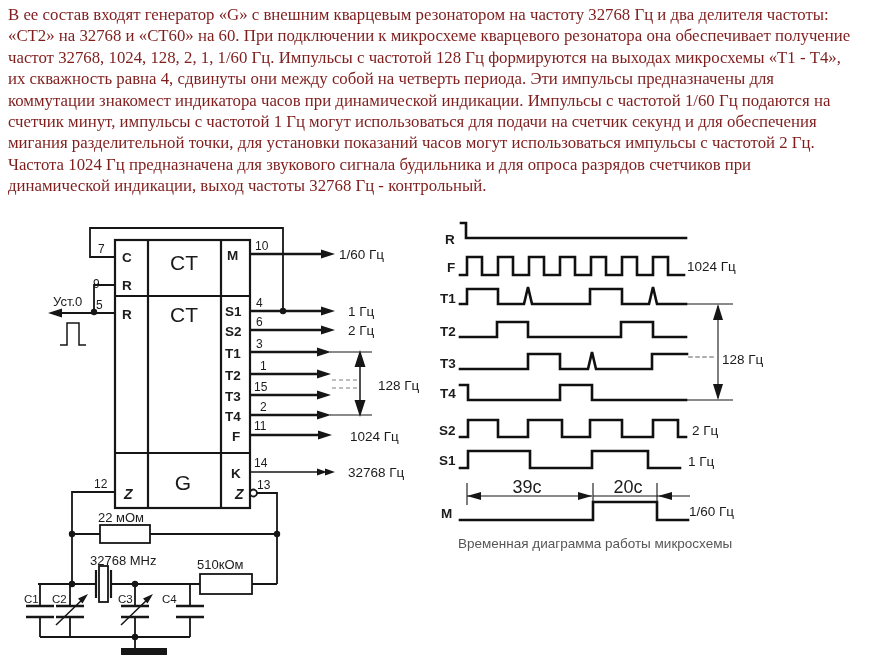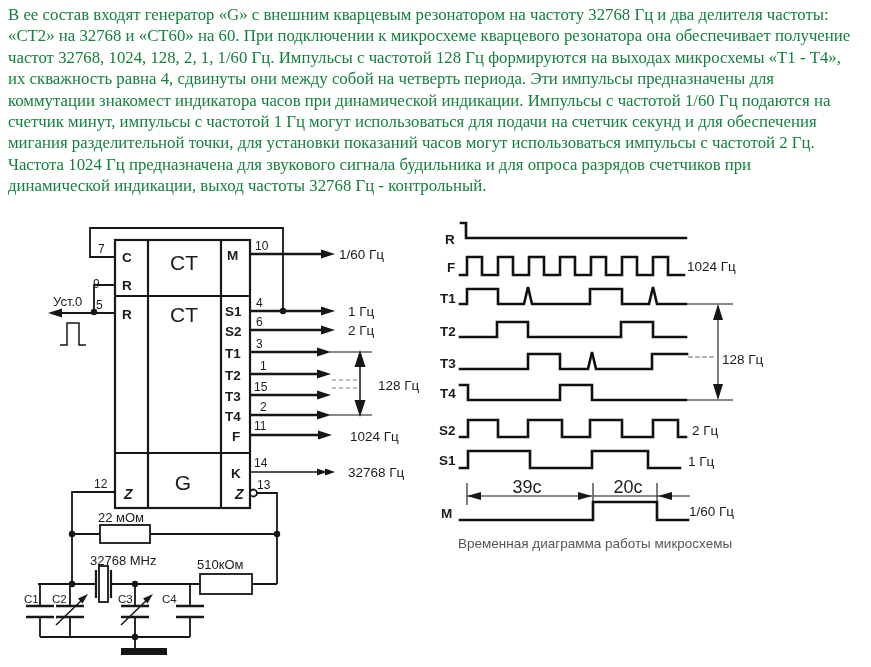--- a/index.html
+++ b/index.html
@@ -1,19 +1,19 @@
 <!DOCTYPE html>
 <html><head>
 <meta charset="utf-8">
 <style>
   html,body{margin:0;padding:0;background:#ffffff;}
   body{width:871px;height:667px;position:relative;overflow:hidden;
        font-family:"Liberation Serif",serif;}
   #body-text{position:absolute;top:4px;left:8px;width:849px;margin:0;
-       font-size:16.8px;line-height:21.4px;color:#15803d;}
+       font-size:16.8px;line-height:21.4px;color:#7f1d1d;}
   #fig{position:absolute;left:0;top:0;width:871px;height:667px;}
   svg text{font-family:"Liberation Sans",sans-serif;fill:#1b1b1b;}
   .pin{font-size:12px;}
   .blk{font-size:13.5px;font-weight:600;}
   .z{font-size:14px;font-weight:700;font-style:italic;}
   .sec{font-size:21px;text-anchor:middle;}
   .frq{font-size:13.5px;}
   .cmp{font-size:13px;}
   .cap{font-size:11.5px;}
   .sig{font-size:13.5px;font-weight:700;}

